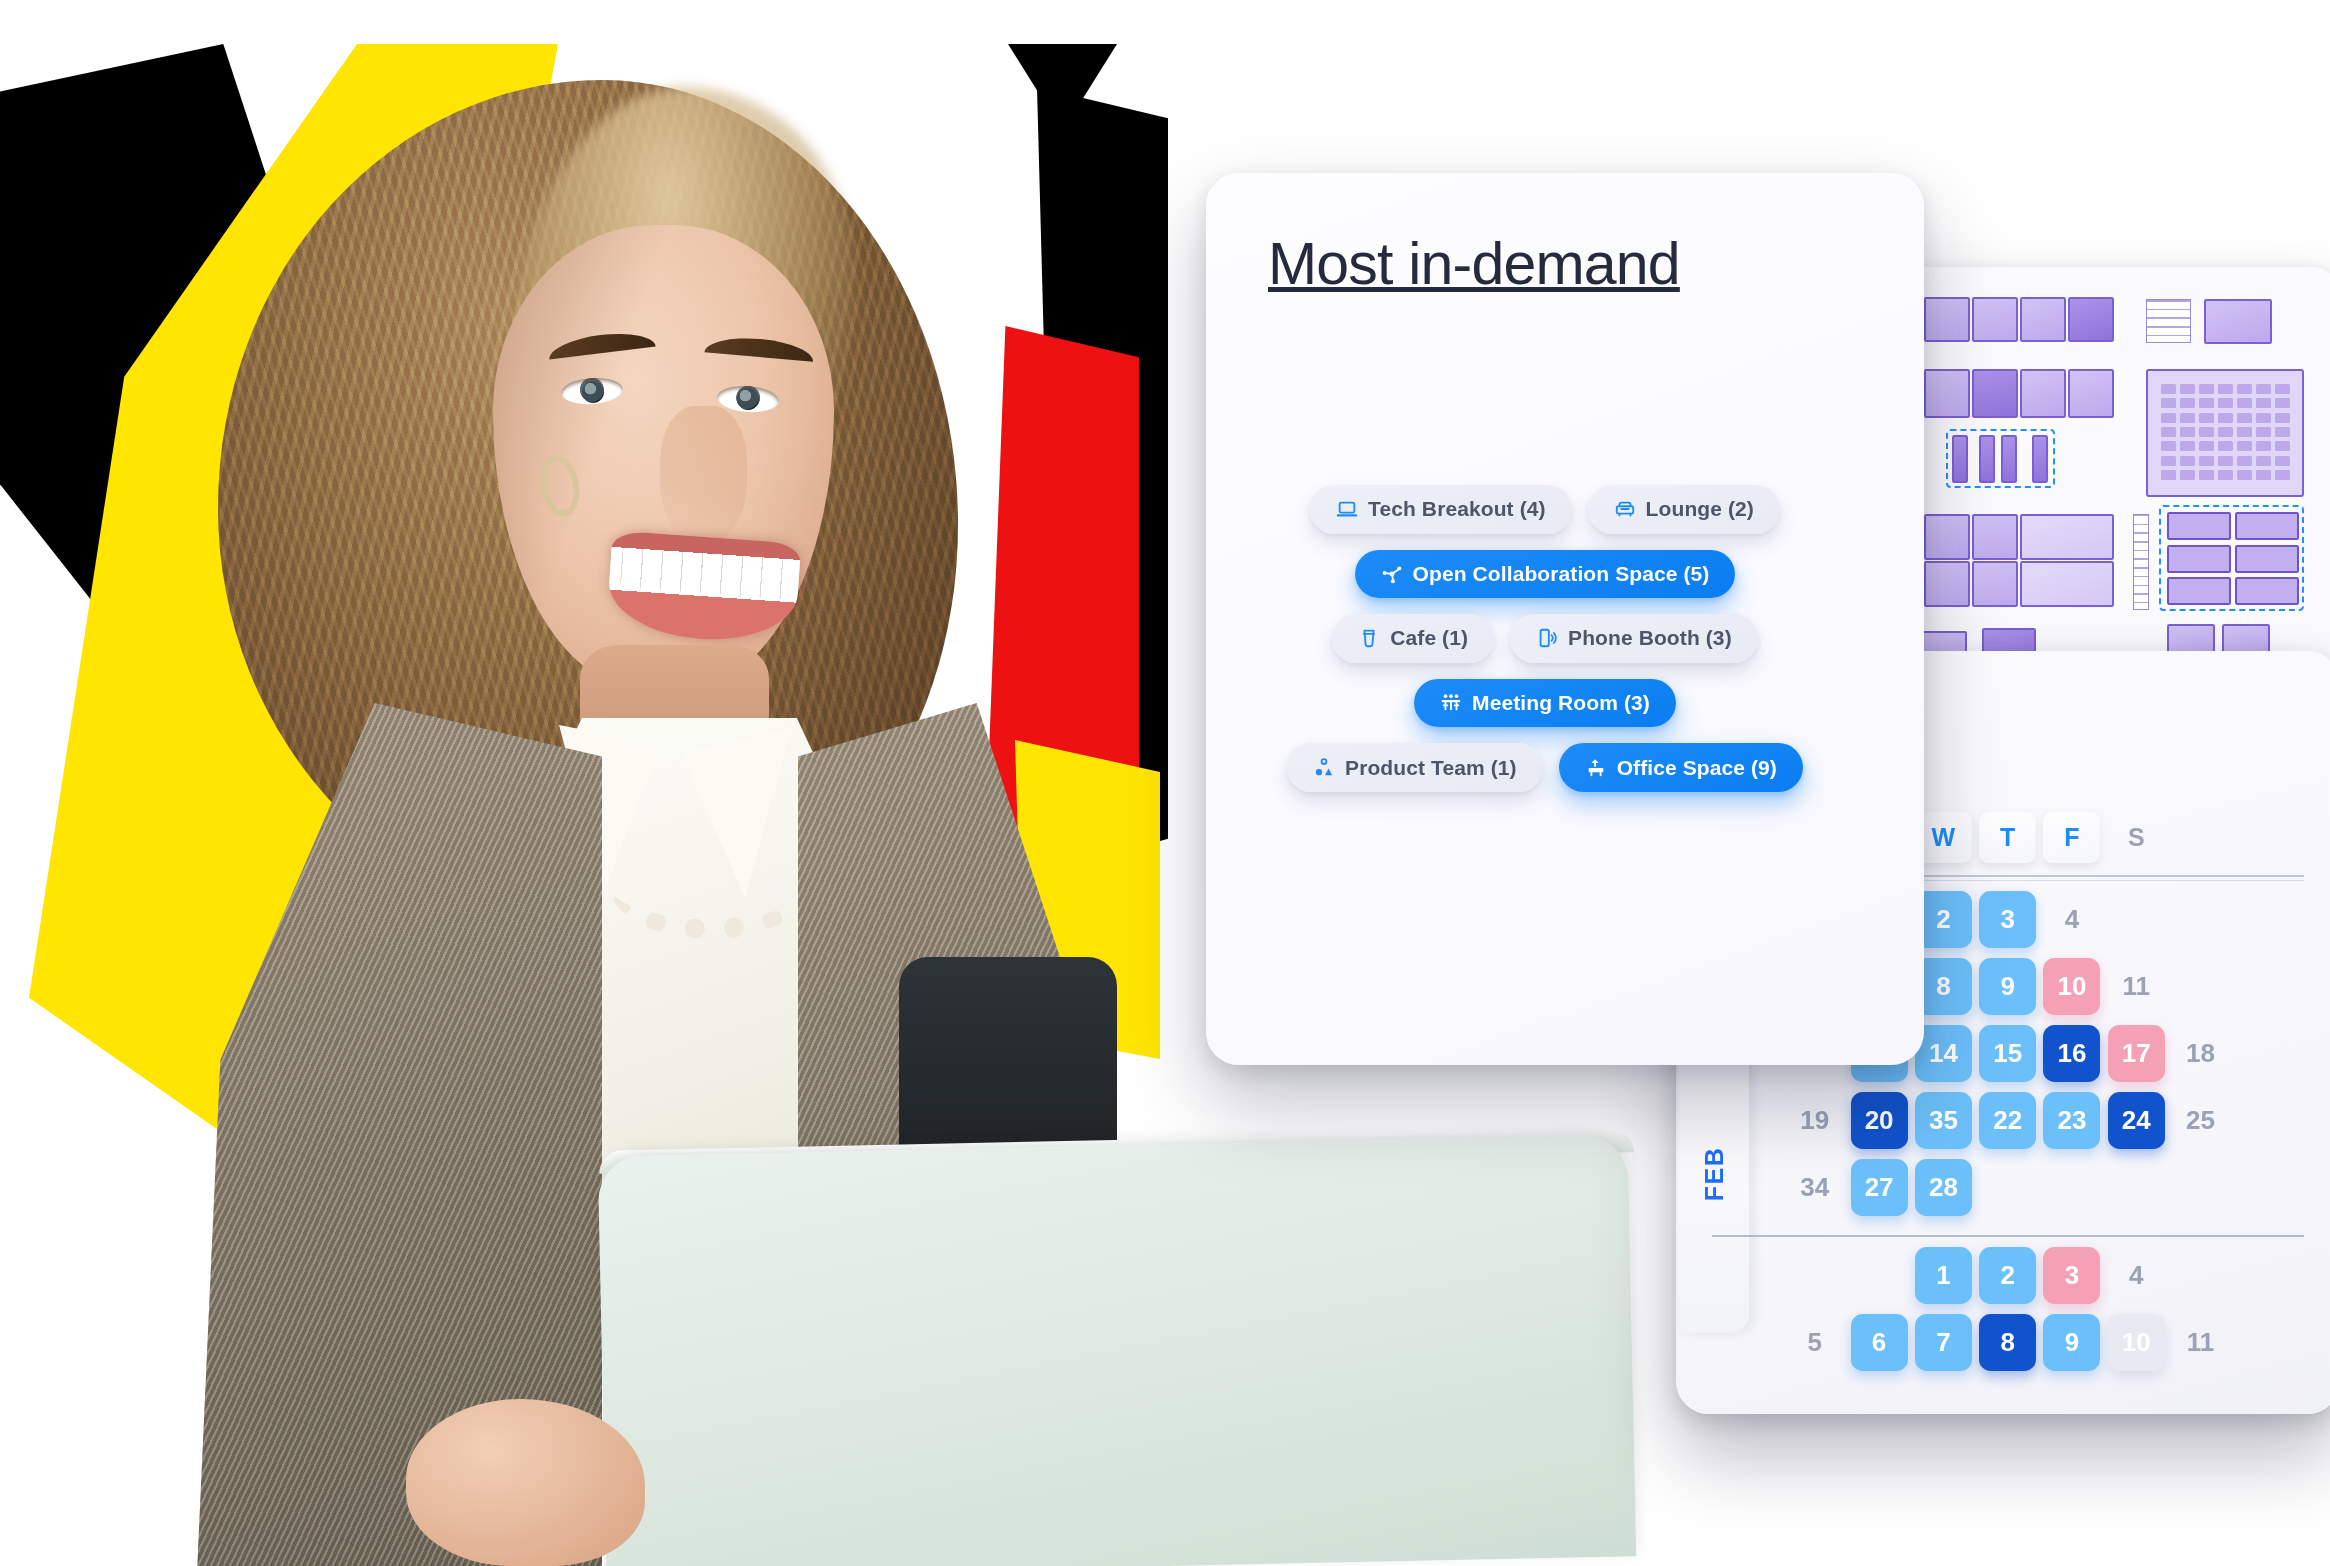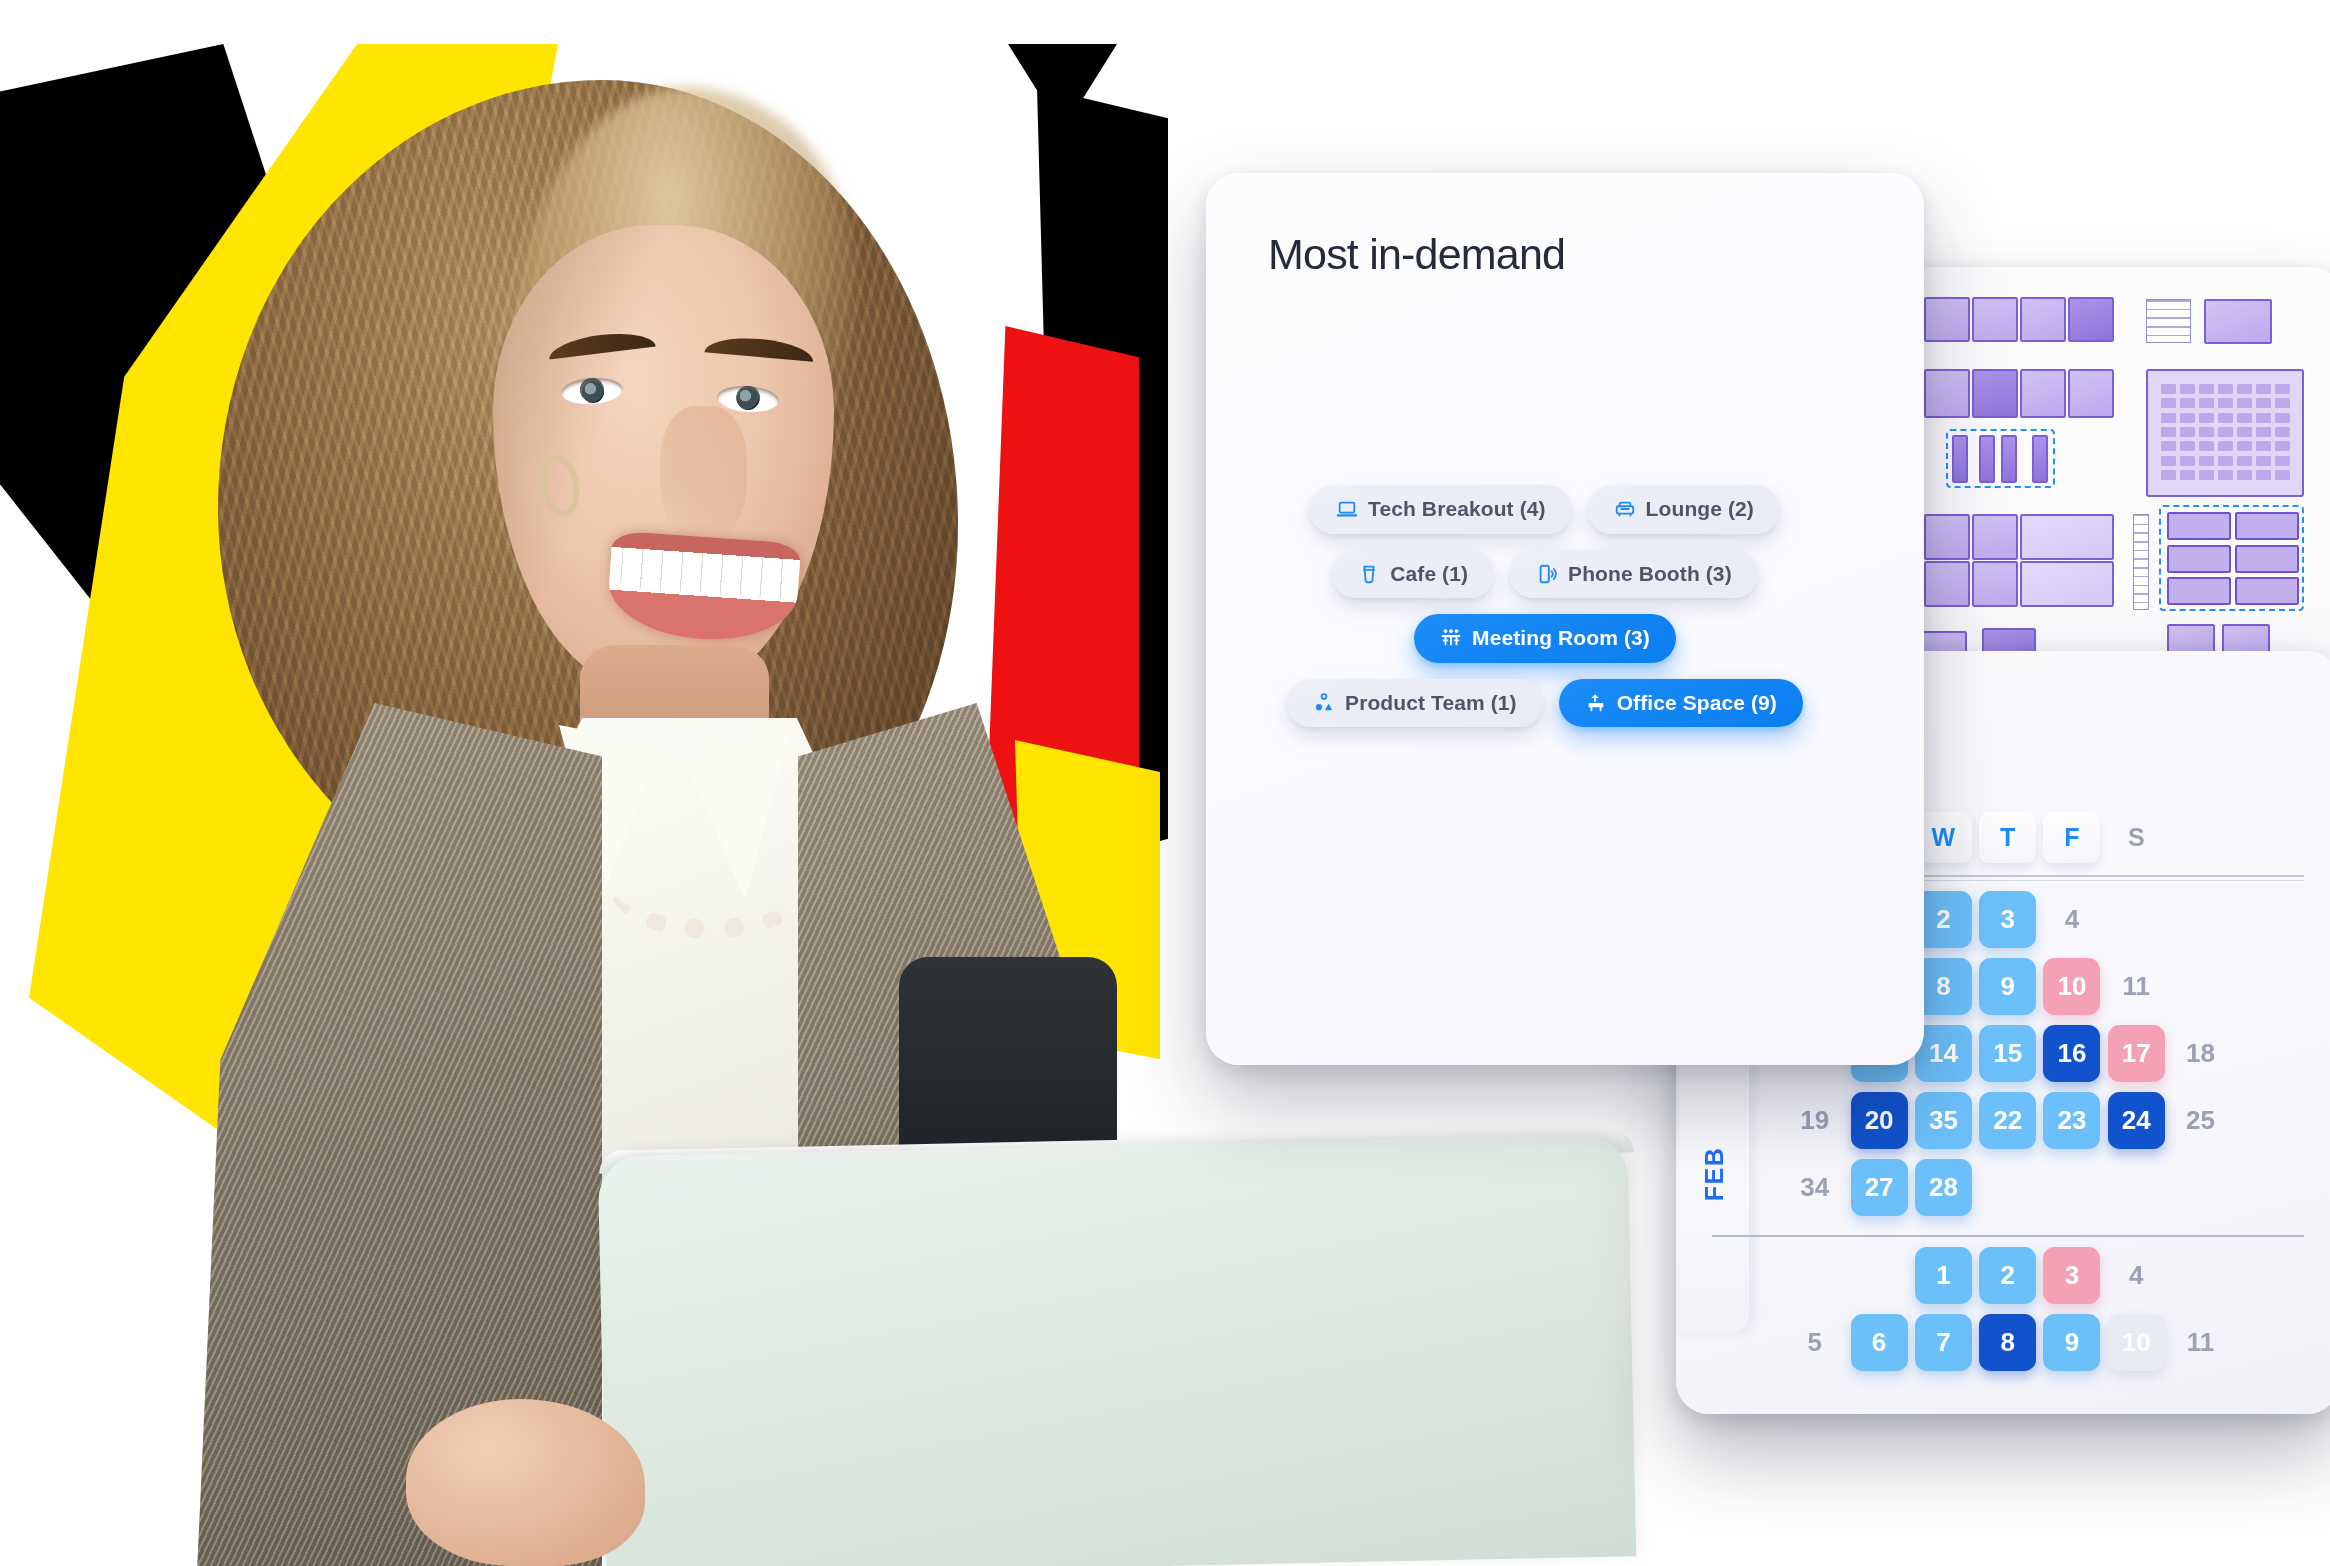--- a/index.html
+++ b/index.html
@@ -174,22 +174,22 @@
   
   .chips-card {
     position:absolute; left:1206px; top:173px; width:718px; height:892px;
     background: linear-gradient(160deg,#fdfdff 0%, #fafaff 55%, #f6f6fc 100%);
     border-radius:33px;
     box-shadow: 0 38px 80px rgba(15,20,45,.26), 0 7.3px 20px rgba(15,20,45,.12);
     overflow:hidden;
   }
   .chips-title {
     position:absolute; left:62px; top:57px; width:595px;
-    font-size:43px; line-height:1.16; letter-spacing:-0.8px;
-    font-weight:300; color:#262a3d;
+    font-size:59px; line-height:1.16; letter-spacing:-0.8px;
+    font-weight:300; color:#262a3d;text-decoration:underline;
   }
   .chip-rows { position:absolute; left:0; top:312px; width:678px; }
   .chip-row { display:flex; justify-content:center; align-items:center; gap:16px; margin-bottom:16px; }
   .chip {
     display:inline-flex; align-items:center; gap:10px;
     padding:12.3px 26px; border-radius:724px;
     font-size:21px; font-weight:700; color:#4d5569; letter-spacing:0.1px;
     background: linear-gradient(160deg,#eef0f8 0%, #e8eaf4 100%);
     box-shadow: 0 10px 19px rgba(40,50,90,.13), 0 2.2px 5px rgba(40,50,90,.08);
     white-space:nowrap;
@@ -515,20 +515,34 @@
             <span style="display: flex;">
               <svg viewBox="0 0 24 24" fill="none">
                 <rect class="ic" x="3" y="9" width="18" height="8" rx="2" stroke-width="2"></rect>
                 <path class="ic" d="M6 9V7a2 2 0 012-2h8a2 2 0 012 2v2M6 17v2M18 17v2M8 12h8" stroke-width="2" stroke-linecap="round"></path>
               </svg>
             </span>
             <span>Lounge (2)</span>
           </div>
         </div>
         <div class="chip-row">
+          <div class="chip active">
+            <span style="display: flex;">
+              <svg viewBox="0 0 24 24" fill="none">
+                <circle class="ic-f" cx="12" cy="12" r="2.6"></circle>
+                <circle class="ic-f" cx="20" cy="6" r="2.2"></circle>
+                <circle class="ic-f" cx="4" cy="11" r="2.2"></circle>
+                <circle class="ic-f" cx="13" cy="20" r="2.2"></circle>
+                <path class="ic" d="M12 12l7-5M12 12l-6.5-1M12 12l1 6" stroke-width="2"></path>
+              </svg>
+            </span>
+            <span>Open Collaboration Space (5)</span>
+          </div>
+        </div>
+        <div class="chip-row">
           <div class="chip">
             <span style="display: flex;">
               <svg viewBox="0 0 24 24" fill="none">
                 <path class="ic" d="M7 4h10l-1.3 15.2a2 2 0 01-2 1.8H10.3a2 2 0 01-2-1.8L7 4z" stroke-width="2" stroke-linejoin="round"></path>
                 <path class="ic" d="M6.5 7.5h11" stroke-width="2" stroke-linecap="round"></path>
               </svg>
             </span>
             <span>Cafe (1)</span>
           </div>
           <div class="chip">

